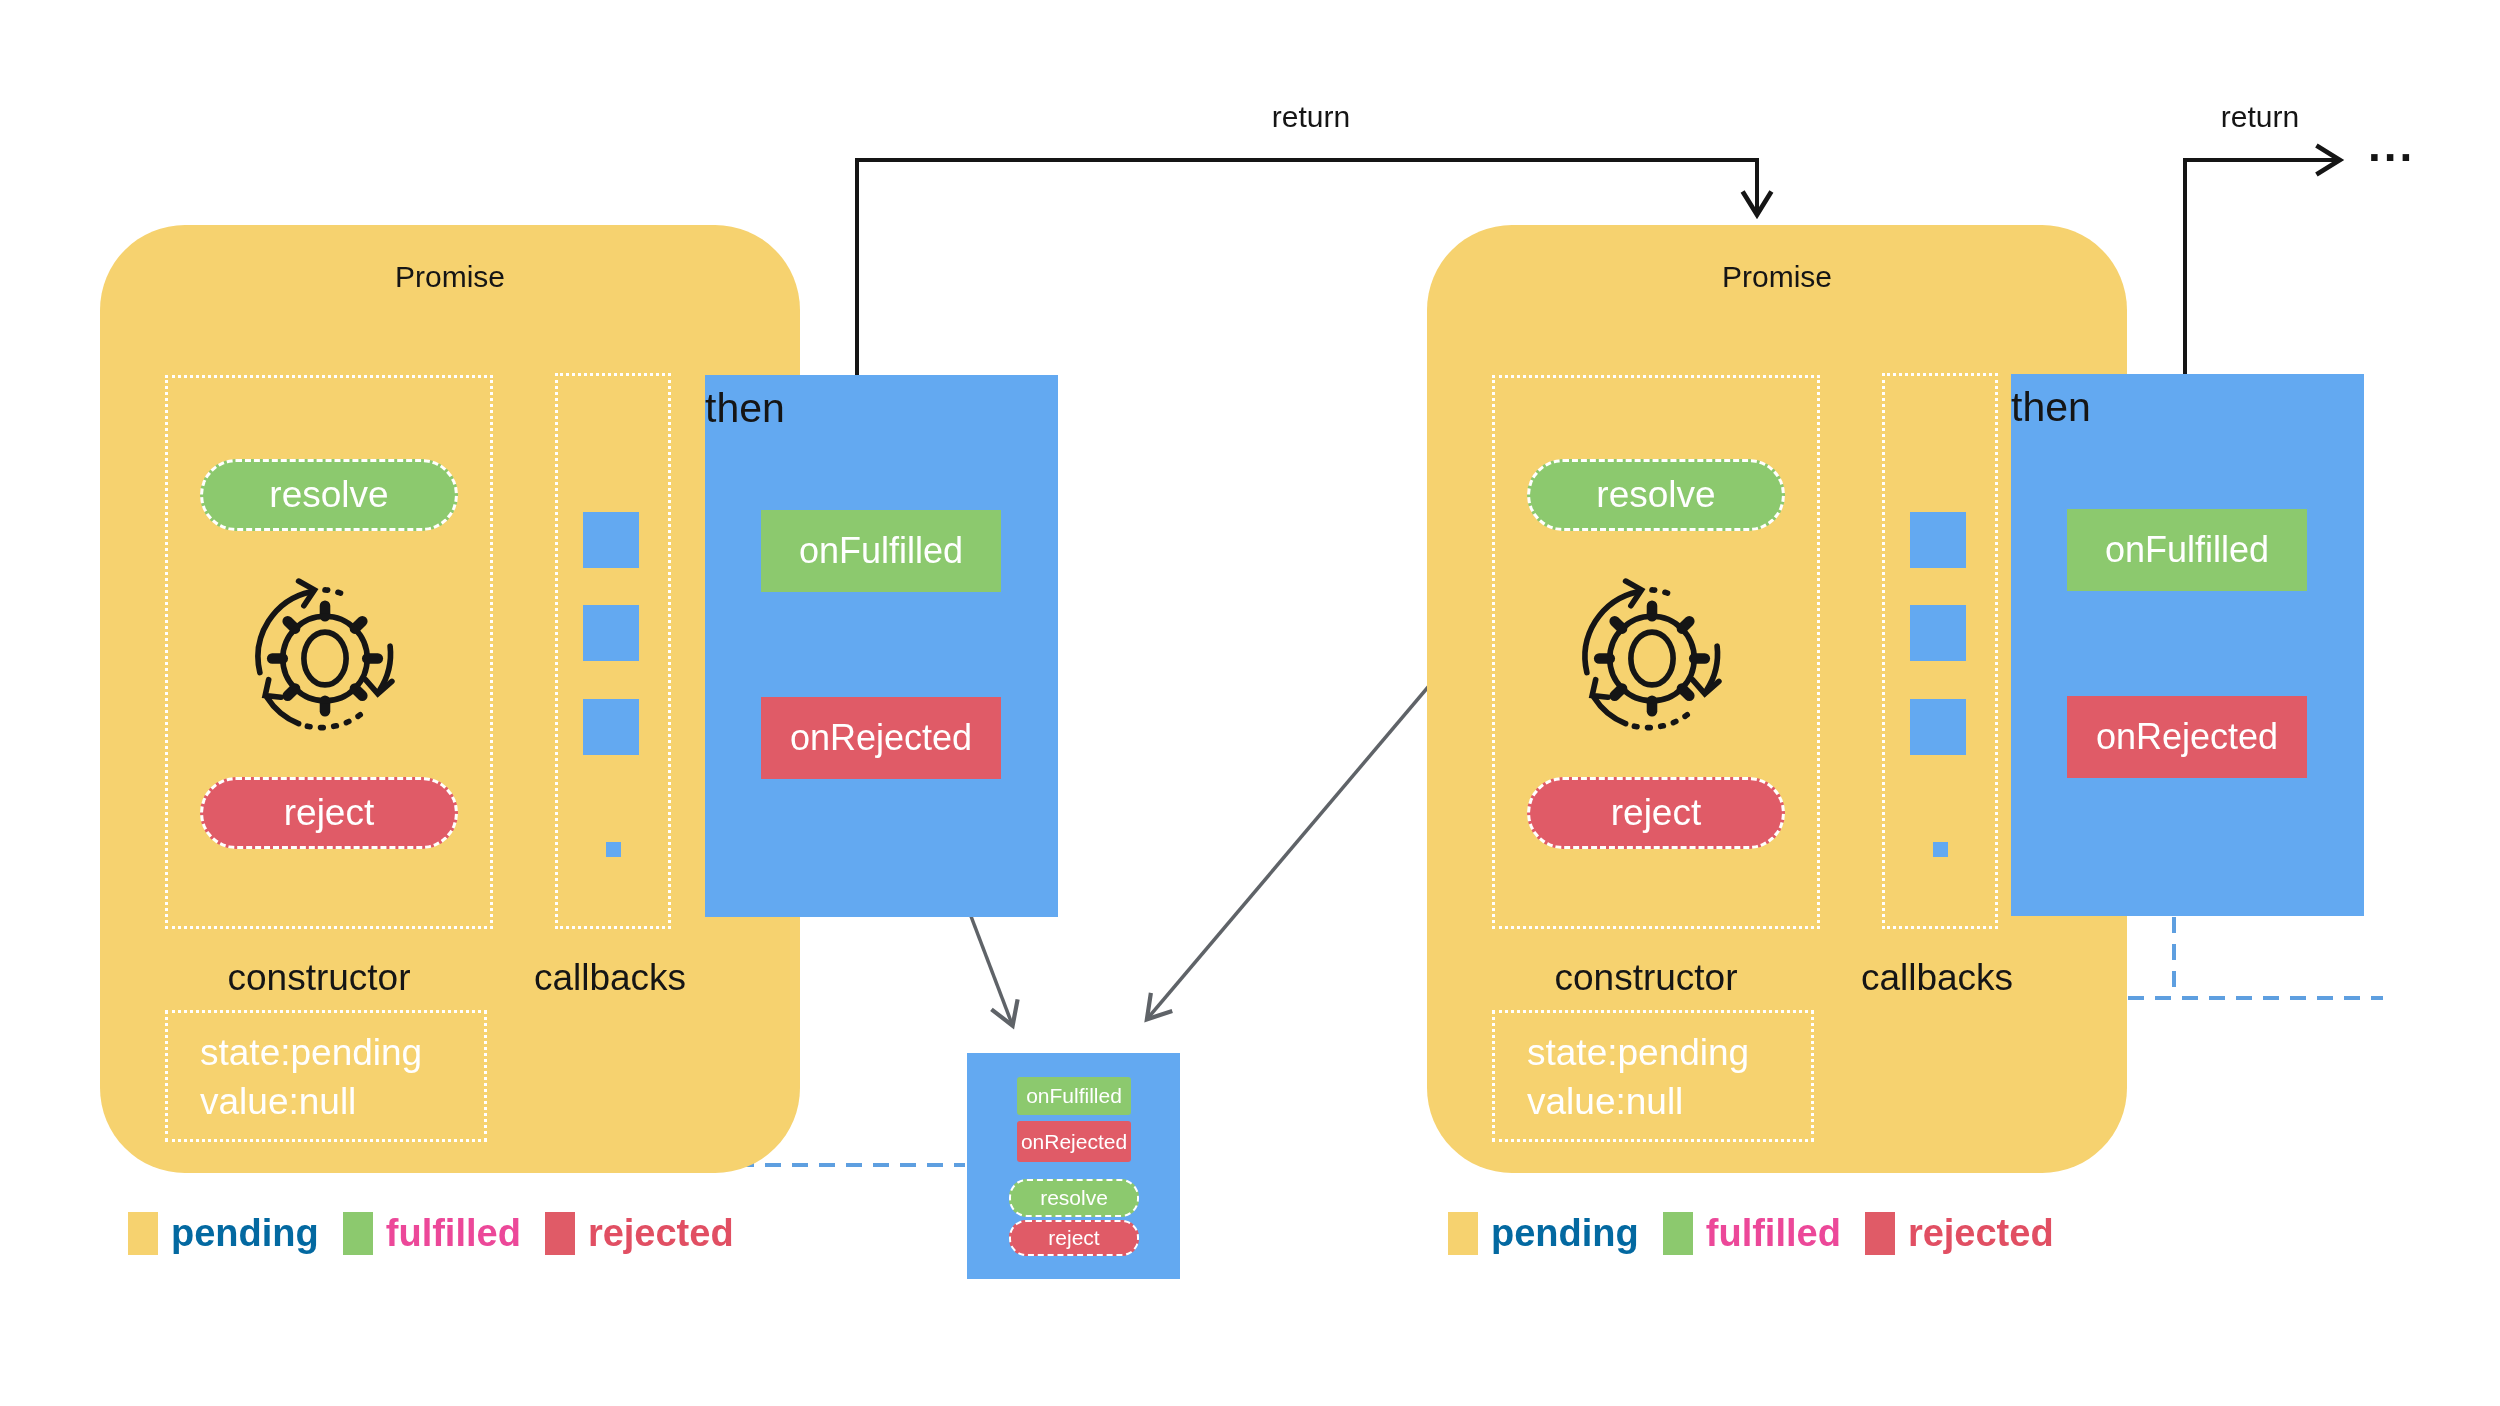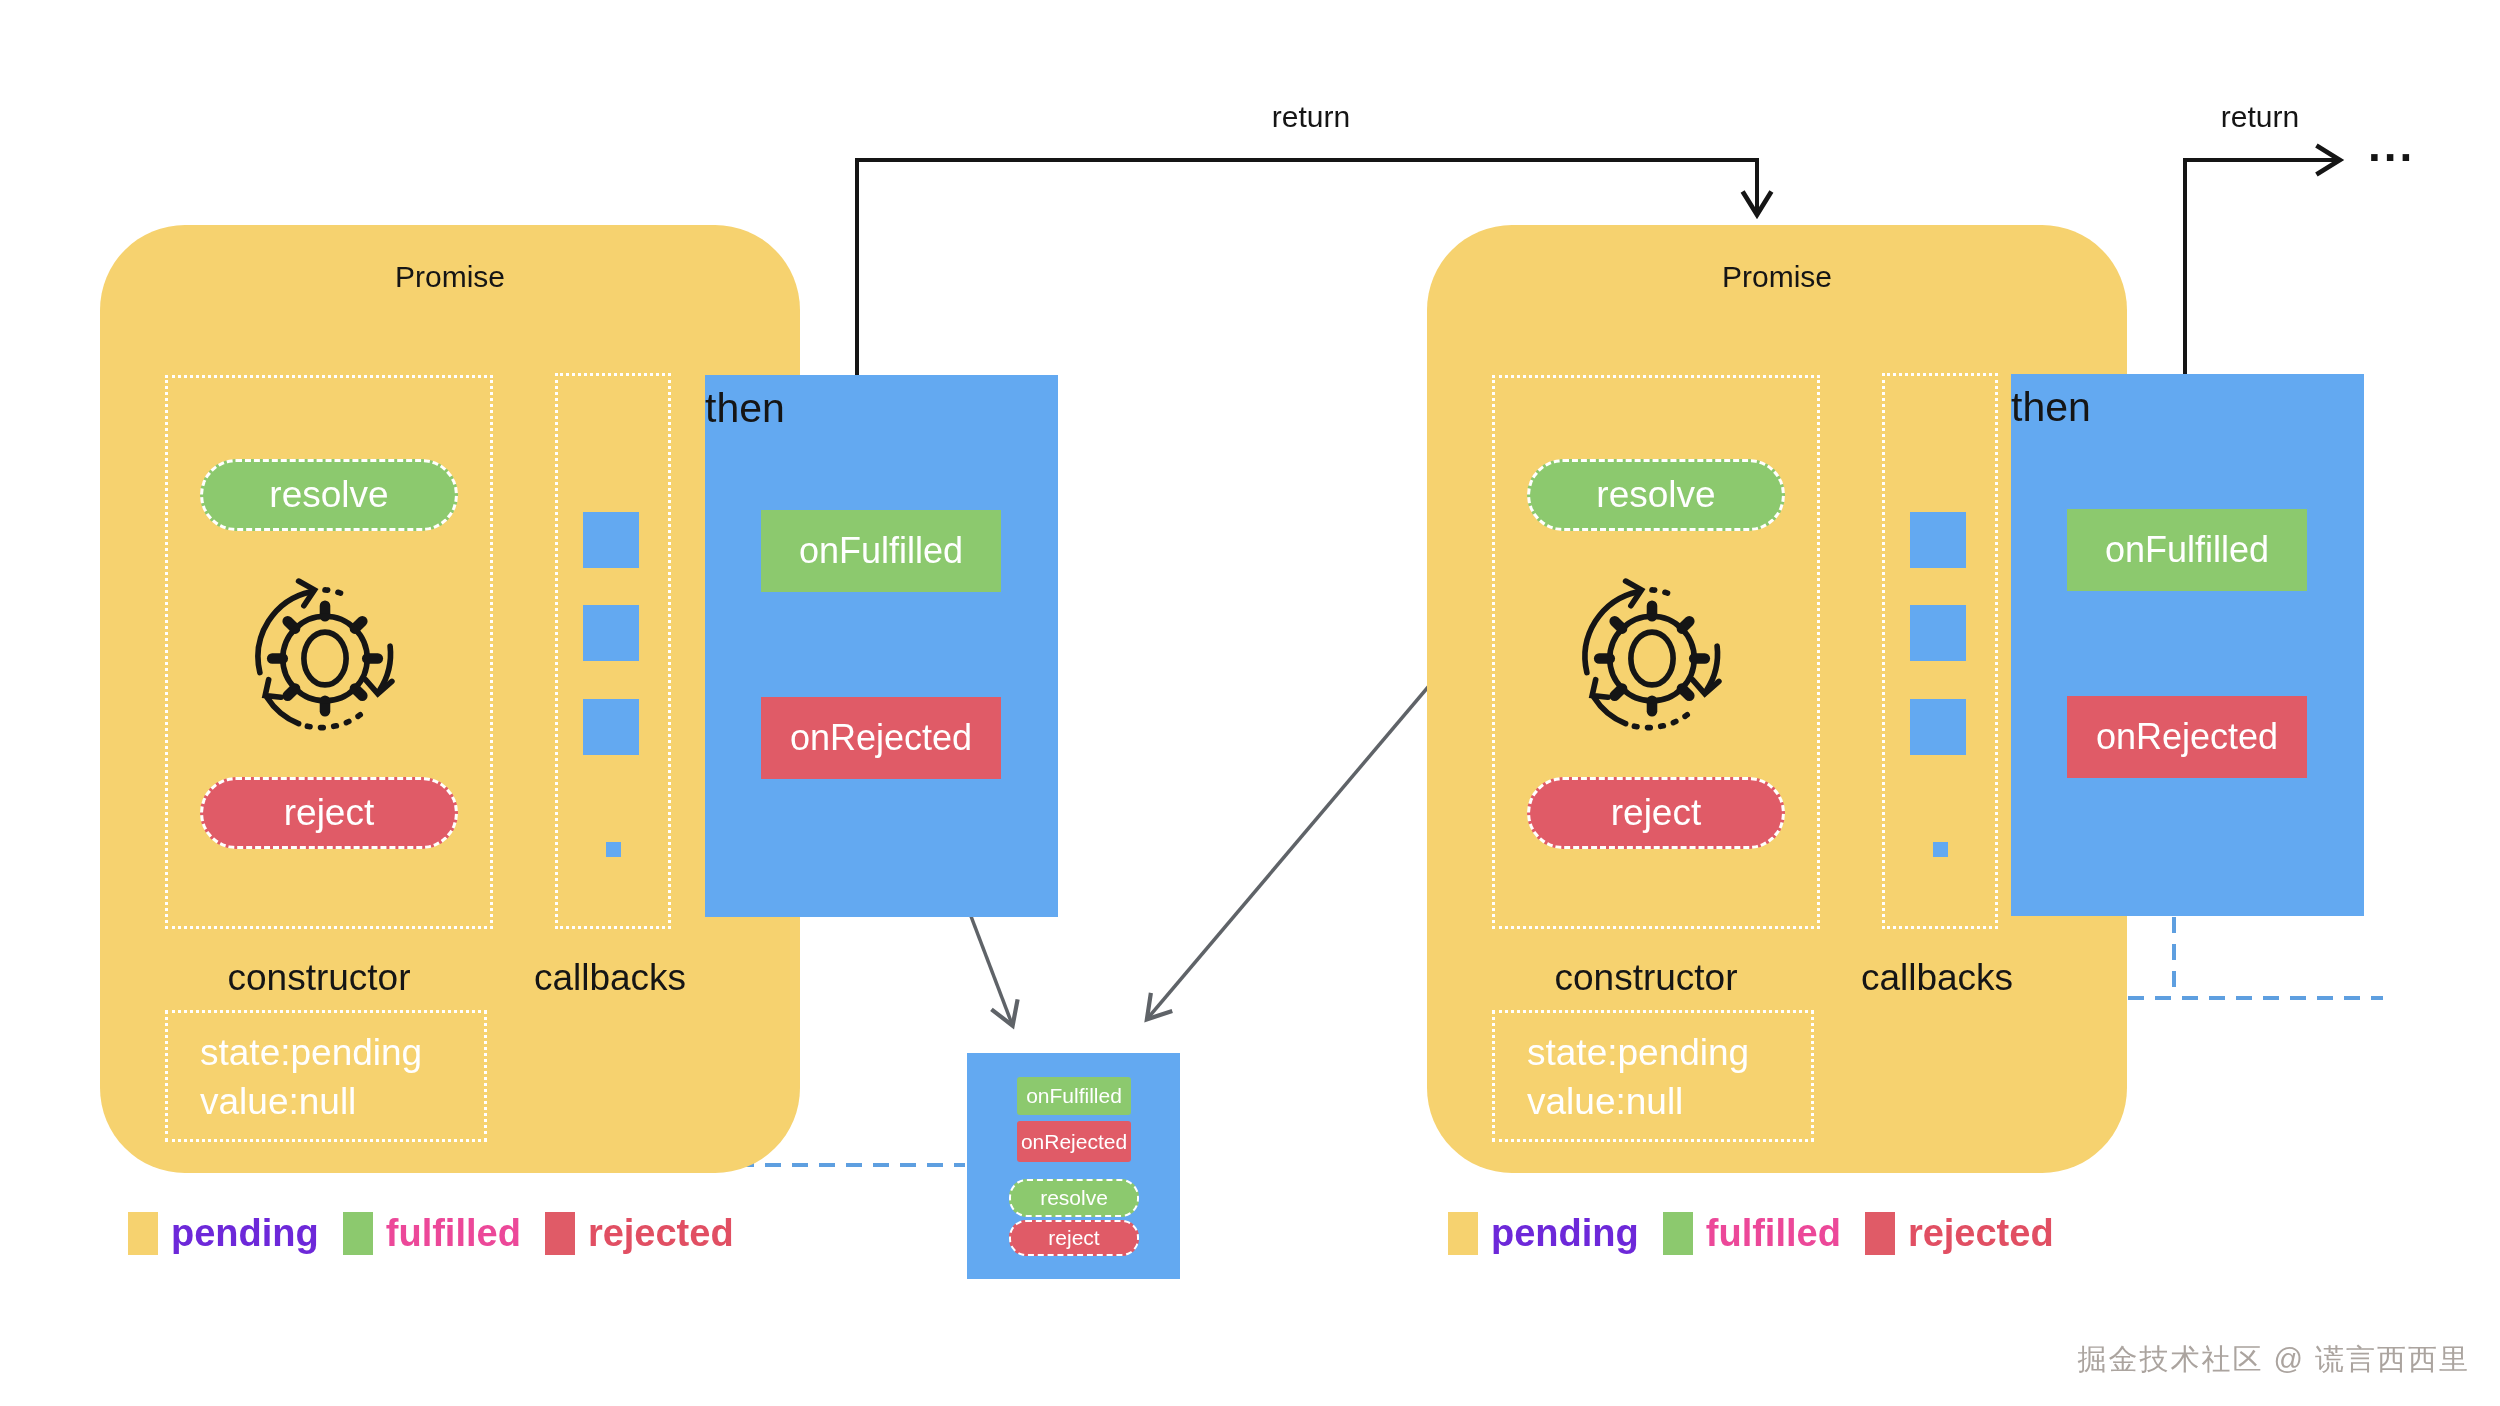--- a/index.html
+++ b/index.html
@@ -46,21 +46,21 @@
   .m-onr{left:50px;top:68px;width:114px;height:41px;background:var(--red);border-radius:3px;}
   .m-res{left:42px;top:126px;width:126px;height:34px;background:var(--green);border-radius:18px;border:2px dashed #fff;}
   .m-rej{left:42px;top:167px;width:126px;height:32px;background:var(--red);border-radius:17px;border:2px dashed #fff;}
 
   
   .legend{position:absolute;top:1212px;display:flex;align-items:center;font-size:38px;font-weight:bold;}
   #legend1{left:128px;} #legend2{left:1448px;}
   .lsq{width:30px;height:43px;margin-right:13px;}
   .lsq-p{background:var(--yellow);} .lsq-f{background:var(--green);} .lsq-r{background:var(--red);}
   .ltext{margin-right:24px;}
-  .lt-p{color:#6d28d9;} .lt-f{color:#ec4899;} .lt-r{color:#E14F63;}
+  .lt-p{color:#0369a1;} .lt-f{color:#ec4899;} .lt-r{color:#E14F63;}
 
   
   .ret{position:absolute;top:100px;font-size:30px;text-align:center;}
   #ret1{left:1111px;width:400px;}
   #ret2{left:2160px;width:200px;}
   .dots{position:absolute;left:2368px;top:118px;font-size:46px;font-weight:bold;letter-spacing:3px;}
 
   .watermark{position:absolute;right:30px;top:1340px;font-size:29px;color:#ABA49F;letter-spacing:2px;
              text-shadow:2px 2px 1px rgba(255,255,255,.95);}
   svg.layer{position:absolute;left:0;top:0;}
@@ -212,14 +212,13 @@
   </div>
   <div class="legend" id="legend2">
     <span class="lsq lsq-p"></span>
     <span class="ltext lt-p">pending</span>
     <span class="lsq lsq-f"></span>
     <span class="ltext lt-f">fulfilled</span>
     <span class="lsq lsq-r"></span>
     <span class="ltext lt-r">rejected</span>
   </div>
 
-  <div class="watermark">掘金技术社区 @ 谎言西西里</div>
 </div>
 
 </body></html>

